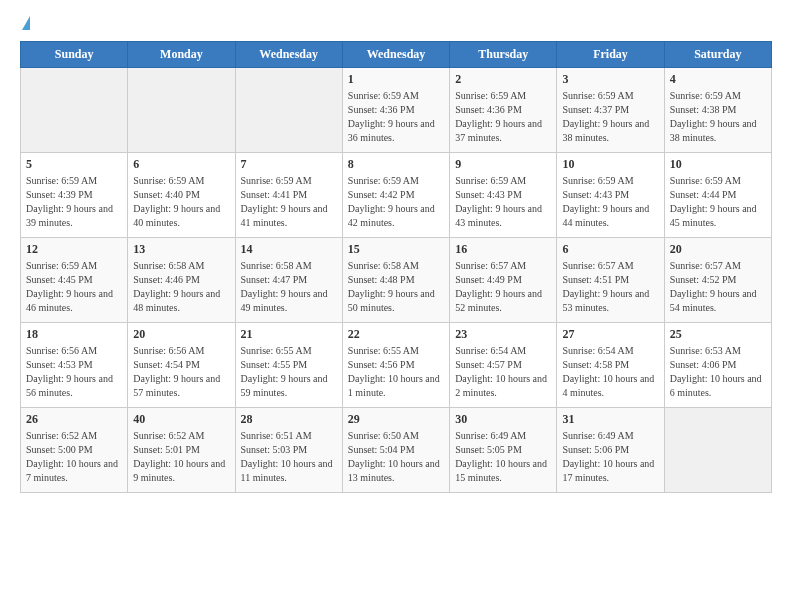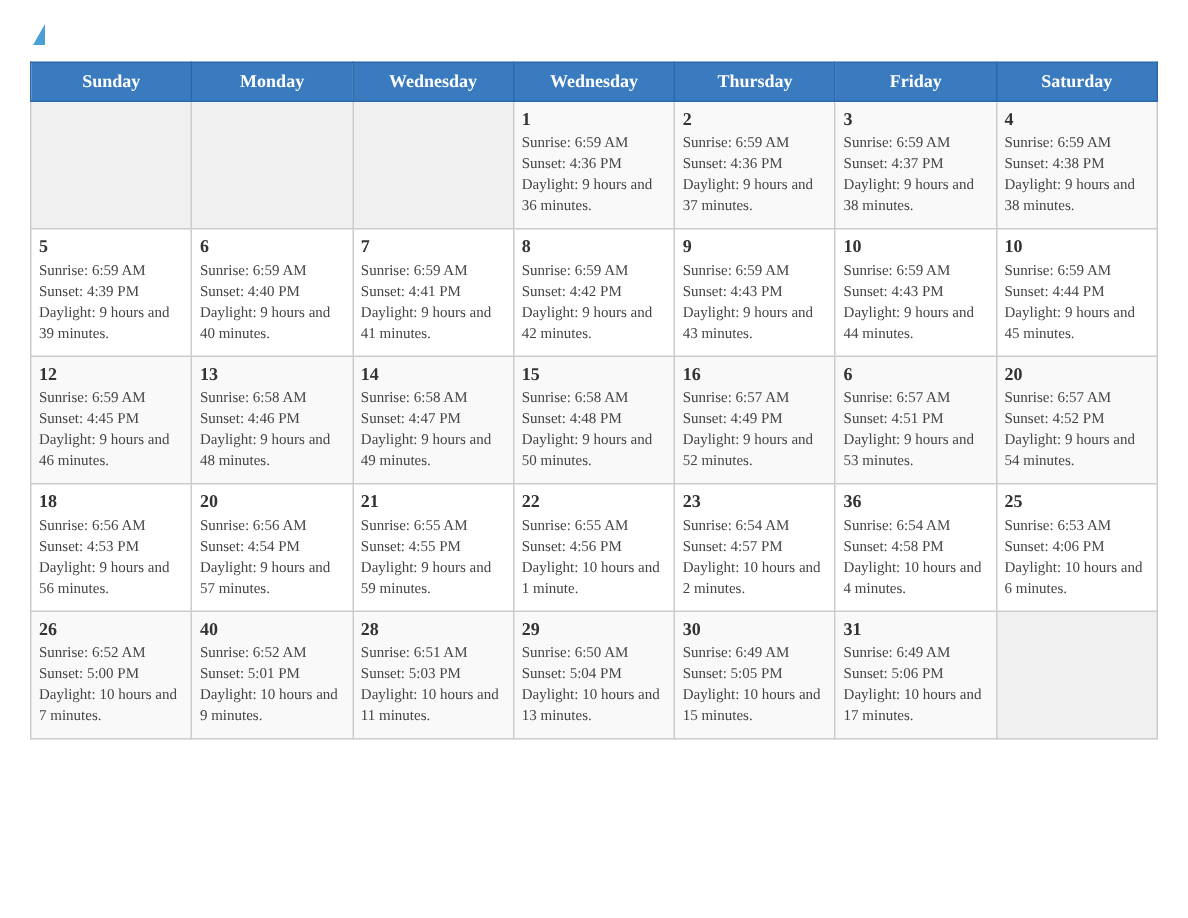--- a/index.html
+++ b/index.html
@@ -275,21 +275,21 @@
 Sunset: 4:56 PM
 Daylight: 10 hours and 1 minute.</div>
           </td>
           <td>
             <div class="day-num">23</div>
             <div class="day-info" style="white-space: pre-line;">Sunrise: 6:54 AM
 Sunset: 4:57 PM
 Daylight: 10 hours and 2 minutes.</div>
           </td>
           <td>
-            <div class="day-num">36</div>
+            <div class="day-num">27</div>
             <div class="day-info" style="white-space: pre-line;">Sunrise: 6:54 AM
 Sunset: 4:58 PM
 Daylight: 10 hours and 4 minutes.</div>
           </td>
           <td>
             <div class="day-num">25</div>
             <div class="day-info" style="white-space: pre-line;">Sunrise: 6:53 AM
 Sunset: 4:06 PM
 Daylight: 10 hours and 6 minutes.</div>
           </td>

